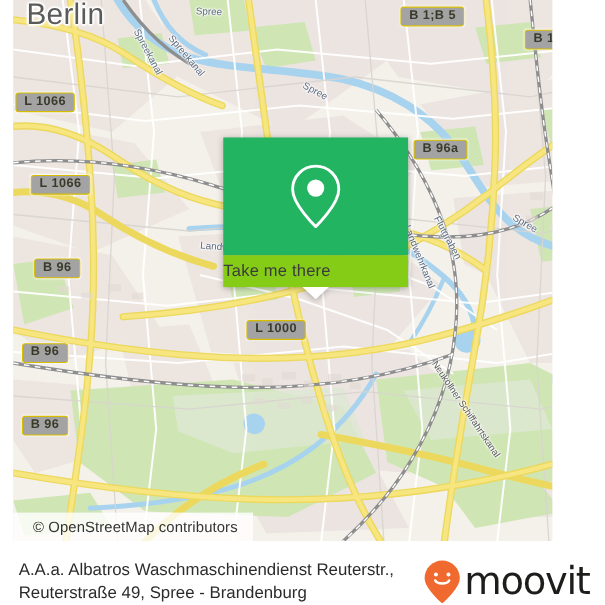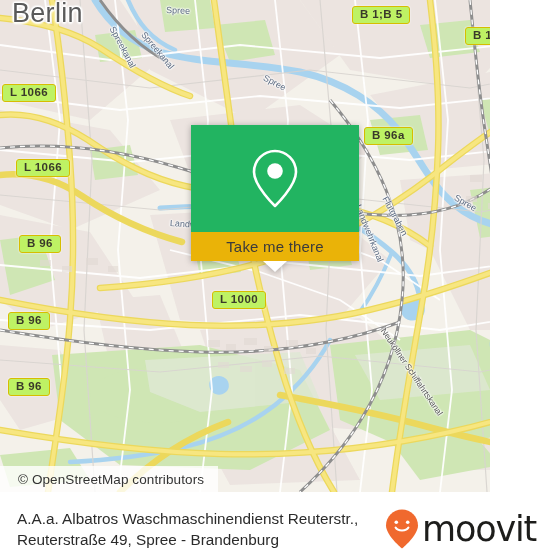--- a/index.html
+++ b/index.html
@@ -15,21 +15,21 @@
     position: relative;
     width: 550px;
     height: 550px;
     overflow: hidden;
     background: #ffffff;
   }
 
   
   #map {
     position: absolute;
-    left: 0; top: 0;
+    left: 12px; top: 0;
     width: 490px;
     height: 492px;
     overflow: hidden;
     background: #f2efe9;
   }
   #map svg { display: block; }
 
   
   .maplbl {
     position: absolute;
@@ -52,21 +52,21 @@
     text-shadow: -1px 0 1.5px #fff, 1px 0 1.5px #fff, 0 -1px 1.5px #fff, 0 1px 1.5px #fff;
   }
   .street-label {
     font-size: 8.5px;
     color: #585858;
     text-shadow: -1px 0 1.5px #fff, 1px 0 1.5px #fff, 0 -1px 1.5px #fff, 0 1px 1.5px #fff;
   }
   
   .shield {
     position: absolute;
-    background: #bef264;
+    background: #a3a3a3;
     border: 1.4px solid #d6bd00;
     border-radius: 3px;
     color: #3a3a2a;
     font-size: 11.5px;
     font-weight: bold;
     padding: 1px 7px 2px 7px;
     letter-spacing: 0.4px;
     line-height: 13px;
     white-space: nowrap;
     font-family: "Liberation Sans", sans-serif;
@@ -99,24 +99,23 @@
   }
   #popup-top {
     height: 107px;
     background: #22b461;
     display: flex;
     align-items: center;
     justify-content: center;
   }
   #popup-bottom {
     height: 29px;
-    background: #eab308;
+    background: #84cc16;
     display: flex;
     align-items: center;
-    justify-content: center;
   }
   #popup-label {
     font-size: 15px;
     color: #3b3b3b;
     letter-spacing: 0.2px;
   }
   #popup-tail {
     position: absolute;
     left: 50%;
     top: 136px;

